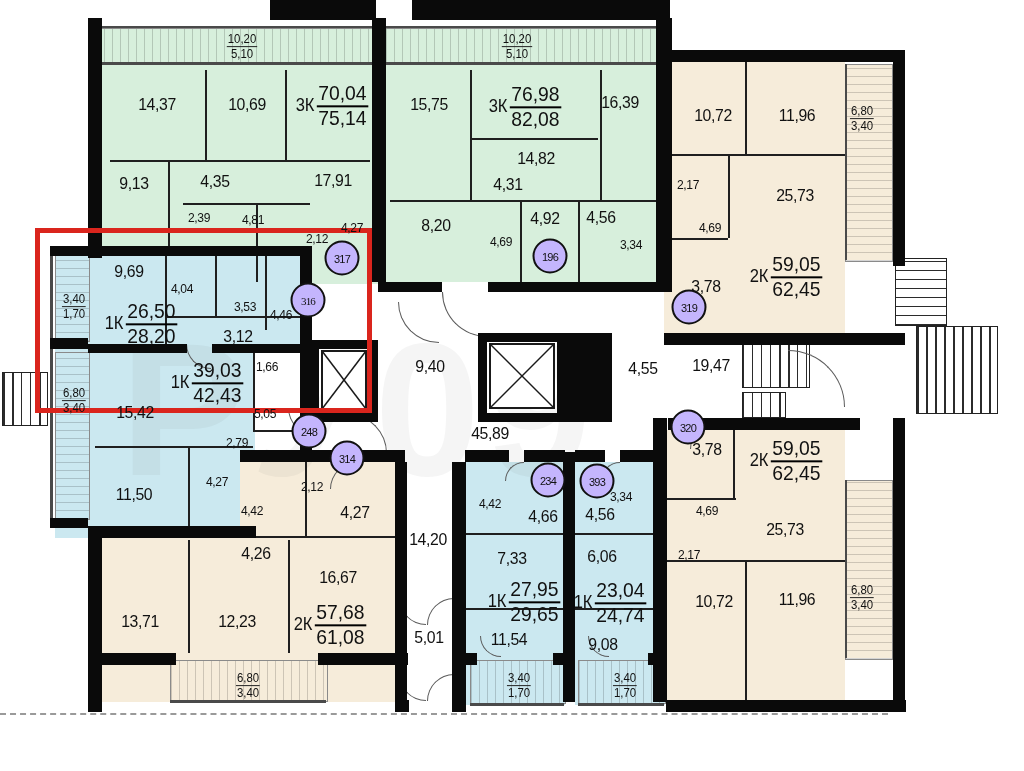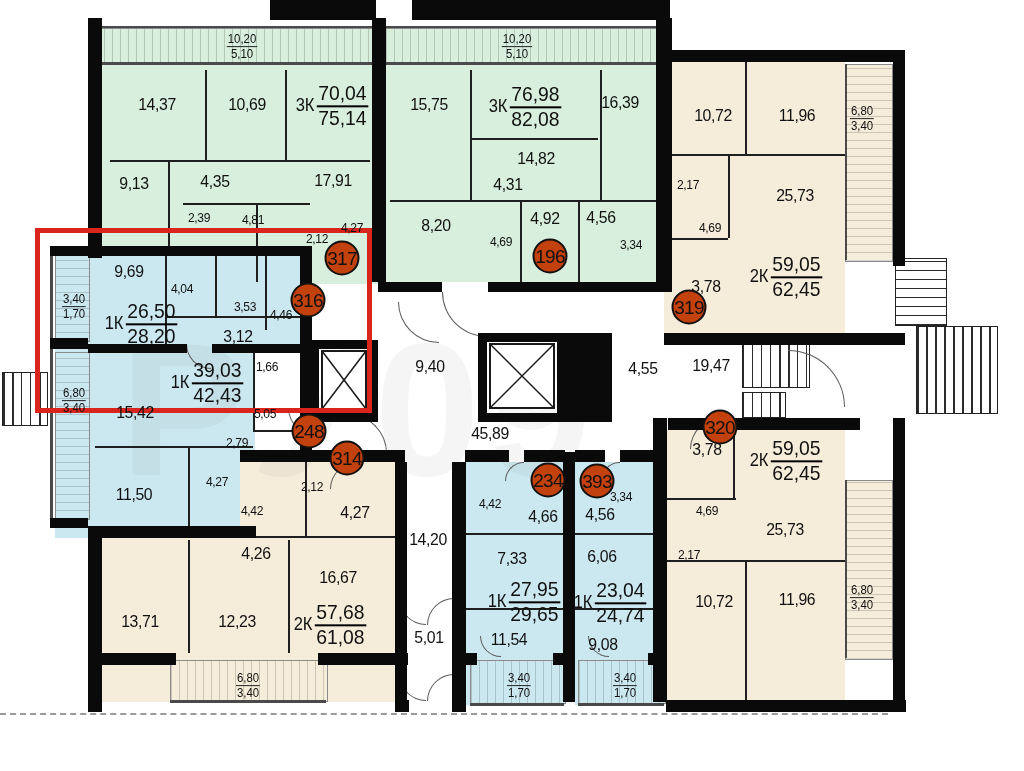--- a/index.html
+++ b/index.html
@@ -27,21 +27,21 @@
        font-size:12px;line-height:1.2;white-space:nowrap}
   .dim .dt{display:block;border-bottom:1.3px solid #222;padding:0 1px}
   .dim .db{display:block}
   .apt{position:absolute;z-index:9;transform:translate(-50%,-50%) scaleX(.92);display:flex;
        align-items:center;white-space:nowrap}
   .apt .ty{font-size:18px;margin-right:2px}
   .apt .fr{text-align:center;line-height:1.08}
   .apt .fa{display:block;font-size:21px;border-bottom:2px solid #000;padding:0 2px}
   .apt .fb{display:block;font-size:21px}
   .circ{position:absolute;z-index:10;width:31px;height:31px;border:2.5px solid #111;border-radius:50%;
-        background:#c2410c;transform:translate(-50%,-50%);font-size:19px;letter-spacing:-.8px;
+        background:#c4b5fd;transform:translate(-50%,-50%);font-size:11px;letter-spacing:-.8px;
         display:flex;align-items:center;justify-content:center}
   .redbox{position:absolute;z-index:8;border:5px solid var(--hl)}
   .floor{position:absolute;z-index:11;left:688px;top:694px;font-size:46px;font-weight:700;
          color:var(--fred);letter-spacing:-1px}
   .wm{position:absolute;z-index:11;left:912px;top:720px;font-size:30px;color:#3c3c3c}
   .bigwm{position:absolute;z-index:2;left:120px;top:300px;font-size:190px;font-weight:700;
          color:rgba(90,90,90,.06);letter-spacing:6px;pointer-events:none}
   .dash{position:absolute;z-index:1;border-top:2px dashed #9a9a9a}
 </style>
 </head>
@@ -359,19 +359,19 @@
     <div class="apt" style="left: 786px; top: 461px;">
       <span class="ty">2К</span>
       <span class="fr">
         <span class="fa">59,05</span>
         <span class="fb">62,45</span>
       </span>
     </div>
     <div class="circ" style="left: 342px; top: 258px;">317</div>
     <div class="circ" style="left: 550px; top: 256px;">196</div>
     <div class="circ" style="left: 689px; top: 307px;">319</div>
-    <div class="circ" style="left: 308px; top: 300px;">316</div>
+    <div class="circ" style="left: 308px; top: 300px; font-family: Liberation Serif, serif;">316</div>
     <div class="circ" style="left: 309px; top: 431px;">248</div>
     <div class="circ" style="left: 347px; top: 458px;">314</div>
     <div class="circ" style="left: 548px; top: 480px;">234</div>
     <div class="circ" style="left: 597px; top: 481px;">393</div>
-    <div class="circ" style="left: 720px; top: 427px;">320</div>
+    <div class="circ" style="left: 688px; top: 427px;">320</div>
   </div>
 
 </body></html>

